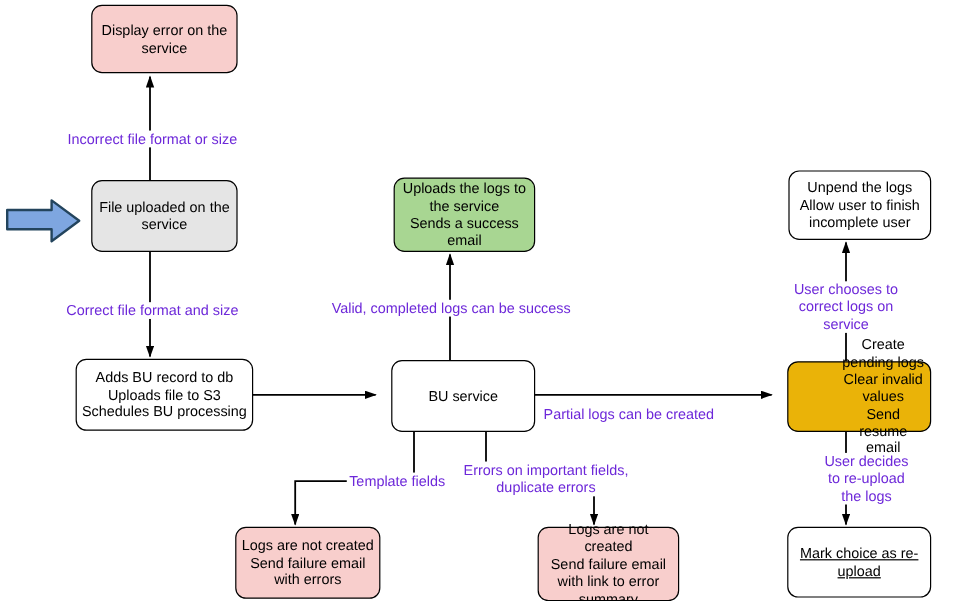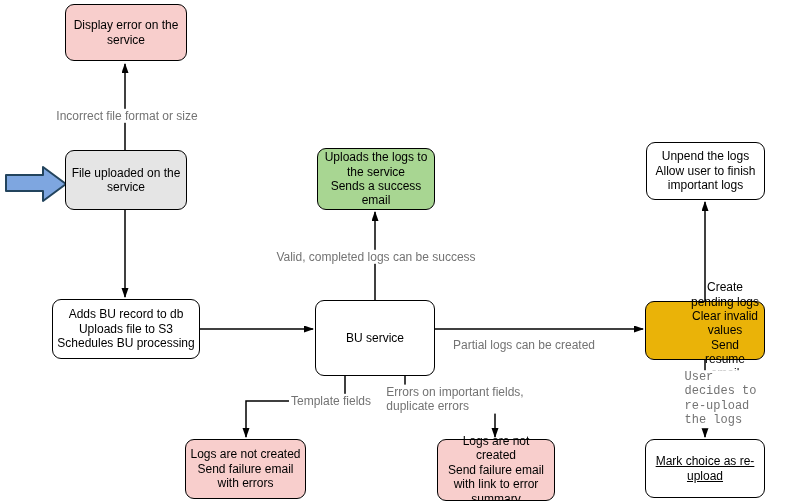--- a/index.html
+++ b/index.html
@@ -13,32 +13,33 @@
   #wires{position:absolute;left:0;top:0;z-index:1;}
   .node{
     position:absolute;z-index:2;
     display:flex;align-items:center;justify-content:center;
     text-align:center;white-space:pre-line;
     border:1.5px solid #000;border-radius:9px;
     font-size:12px;line-height:1.2;color:#000;
     box-sizing:border-box;
     padding:2px 4px;
     background:#fff;
+    margin-left:11px;
   }
   .fill-pink{background:#f8cecc;}
   .fill-blue{background:#e5e5e5;}
   .fill-green{background:#a8d692;}
   .fill-yellow{background:#eab308;padding-left:44px;}
   .fill-white{background:#ffffff;}
   .elabel{
     position:absolute;z-index:3;
     transform:translate(-50%,-50%);
     background:#ffffff;
-    font-size:12px;line-height:1.2;color:#737373;
-    white-space:pre-line;text-align:left;
+    font-size:12px;line-height:1.2;color:#6d28d9;
+    white-space:pre-line;text-align:center;
     padding:0 2px;
   }
 </style>
 </head>
 <body>
 
 <div id="canvas">
 
   <svg id="wires" width="801" height="501" viewBox="0 0 801 501">
     <defs>
@@ -72,55 +73,57 @@
   <div class="node fill-pink" style="left:65px;  top:4px;   width:122px; height:57px;">Display error on the
 service</div>
 
   <div class="node fill-blue" style="left:65px;  top:150px; width:122px; height:60px;">File uploaded on the
 service</div>
 
   <div class="node fill-white" style="left:52px;  top:299px; width:148px; height:60px;">Adds BU record to db
 Uploads file to S3
 Schedules BU processing</div>
 
-  <div class="node fill-white" style="left:315px; top:300px; width:120px; height:76px;">BU service</div>
+  <div class="node fill-white" style="left:315px; top:300px; width:120px; height:60px;">BU service</div>
 
   <div class="node fill-green" style="left:317px; top:148px; width:118px; height:62px;">Uploads the logs to
 the service
 Sends a success
 email</div>
 
   <div class="node fill-yellow" style="left:645px; top:301px; width:120px; height:59px;">Create pending logs
 Clear invalid values
 Send resume email</div>
 
   <div class="node fill-white" style="left:646px; top:142px; width:119px; height:58px;">Unpend the logs
 Allow user to finish
-important logs</div>
+incomplete user</div>
 
   <div class="node fill-white" style="left:645px; top:439px; width:120px; height:59px;text-decoration:underline;">Mark choice as re-
 upload</div>
 
   <div class="node fill-pink" style="left:185px; top:439px; width:121px; height:60px;">Logs are not created
 Send failure email
 with errors</div>
 
   <div class="node fill-pink" style="left:437px; top:439px; width:118px; height:62px;">Logs are not created
 Send failure email
 with link to error
 summary</div>
 
   <div class="elabel" style="left:127px; top:116px;">Incorrect file format or size</div>
 
+  <div class="elabel" style="left:127px; top:259px;">Correct file format and size</div>
 
   <div class="elabel" style="left:376px; top:257px;">Valid, completed logs can be success</div>
 
   <div class="elabel" style="left:524px; top:329px;margin-top:16px;">Partial logs can be created</div>
 
   <div class="elabel" style="left:331px; top:401px;">Template fields</div>
 
   <div class="elabel" style="left:455px; top:399px;">Errors on important fields,
 duplicate errors</div>
 
+  <div class="elabel" style="left:705px; top:256px;">User chooses to correct logs on service</div>
 
-  <div class="elabel" style="left:722px; top:399px;font-family:Liberation Mono, monospace;">User decides to re-upload the logs</div>
+  <div class="elabel" style="left:722px; top:399px;">User decides to re-upload the logs</div>
 
 </div>
 
 </body></html>

